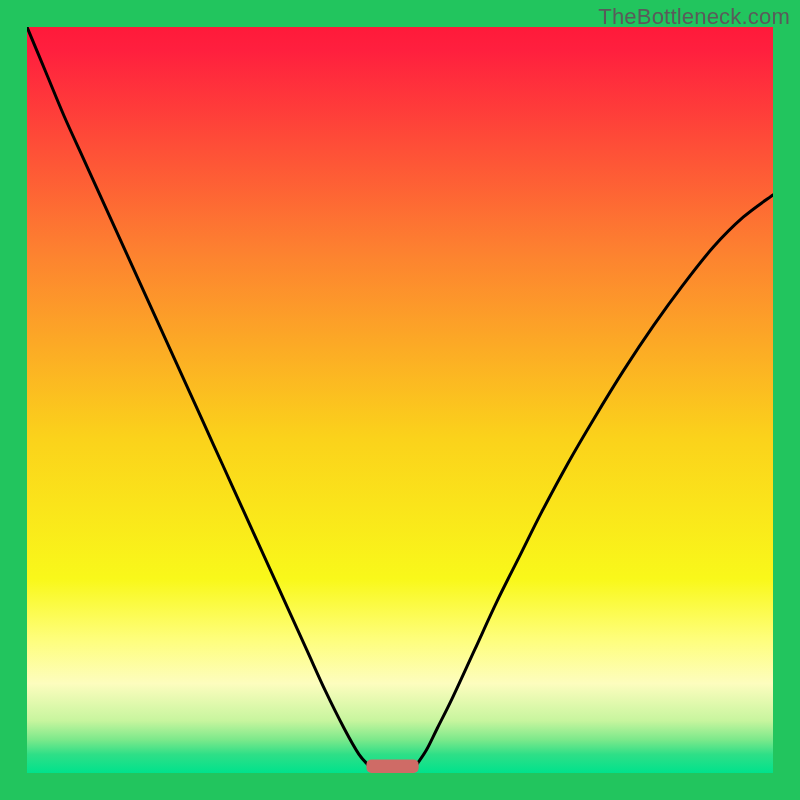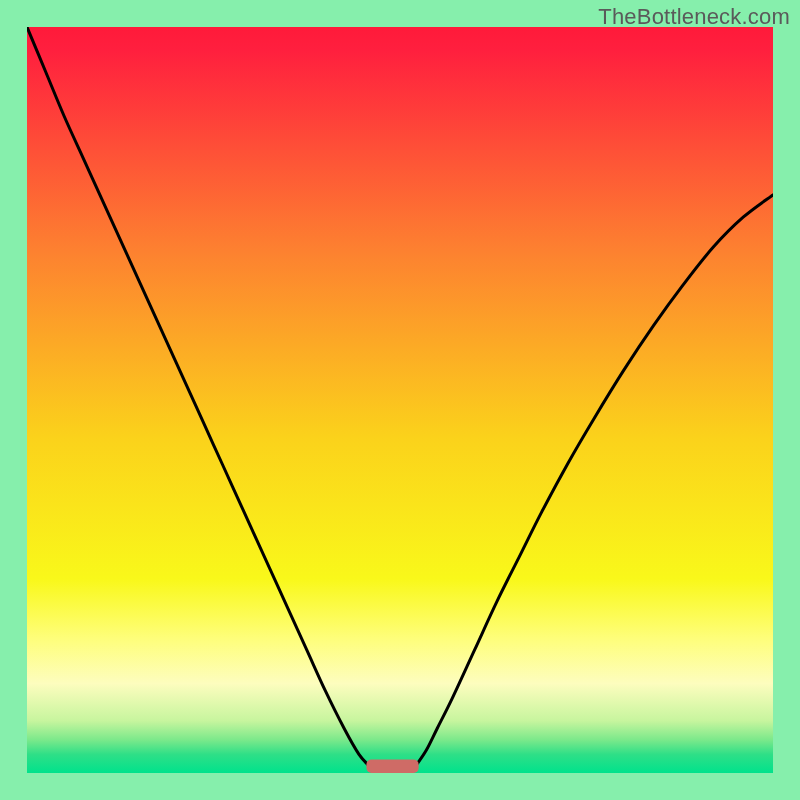--- a/index.html
+++ b/index.html
@@ -10,21 +10,21 @@
     background: #000;
     overflow: hidden;
     font-family: Arial, Helvetica, sans-serif;
   }
   .frame {
     position: absolute;
     left: 0;
     top: 0;
     width: 800px;
     height: 800px;
-    background: #86efac;
+    background: #22c55e;
   }
   .plot {
     position: absolute;
     left: 27px;
     top: 27px;
     width: 746px;
     height: 746px;
   }
   .watermark {
     position: absolute;

